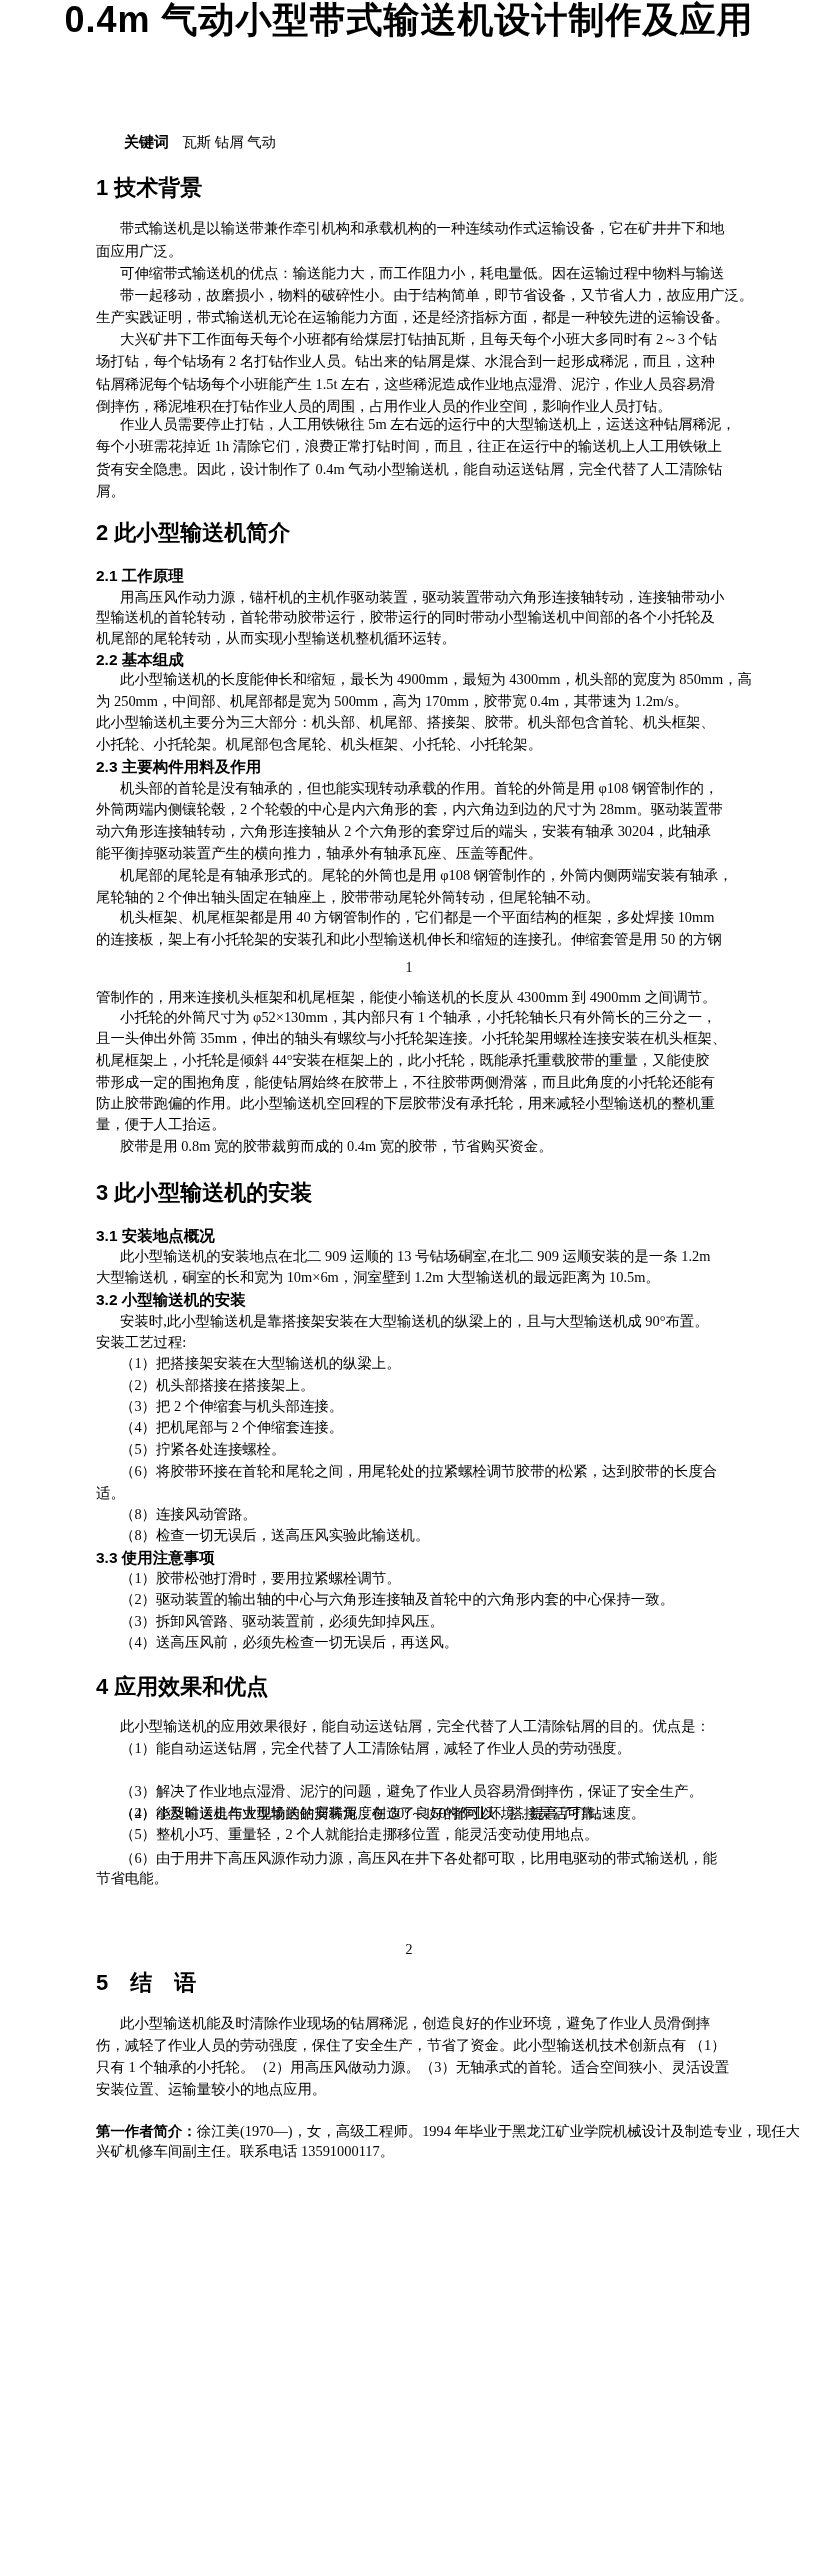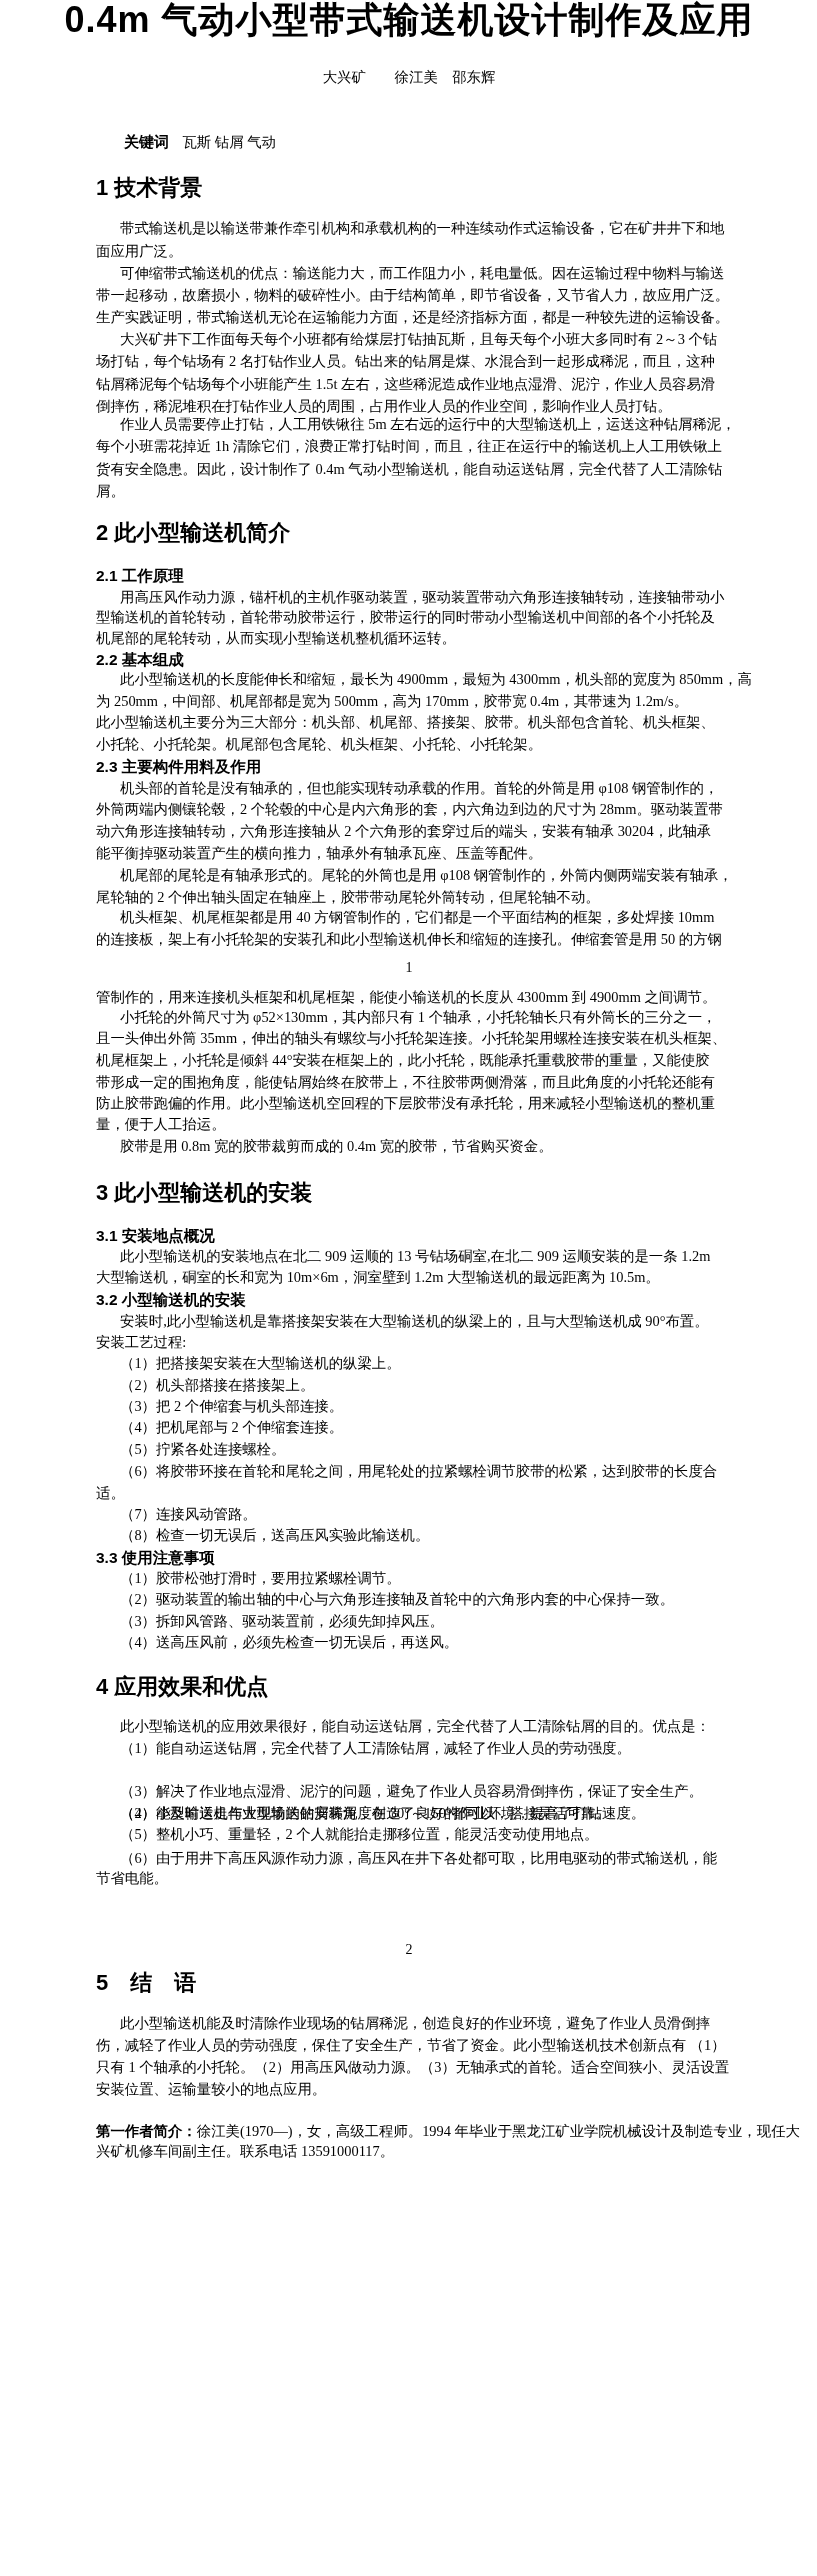--- a/index.html
+++ b/index.html
@@ -78,33 +78,32 @@
     line-height:17.5px;
   }
 </style>
 </head>
 <body>
 
 <div class="page">
 
   <div class="doc-title">0.4m 气动小型带式输送机设计制作及应用</div>
 
-  <div class="authors">大兴矿　　徐江美　邵东辉</div>
 
 
   <div class="meta meta-keywords">
     <span class="lbl">关键词</span><span>瓦斯  钻屑  气动</span>
   </div>
 
   <div id="doc-blocks">
       <div class="blk h1" style="top: 176px;">1 技术背景</div>
       <div class="blk p indent" style="top: 219px;">带式输送机是以输送带兼作牵引机构和承载机构的一种连续动作式运输设备，它在矿井井下和地</div>
       <div class="blk p" style="top: 242px;">面应用广泛。</div>
       <div class="blk p indent" style="top: 264px;">可伸缩带式输送机的优点：输送能力大，而工作阻力小，耗电量低。因在运输过程中物料与输送</div>
-      <div class="blk p" style="top: 286px;">带一起移动，故磨损小，物料的破碎性小。由于结构简单，即节省设备，又节省人力，故应用广泛。</div>
+      <div class="blk p" style="top: 286px; margin-left: 24px;">带一起移动，故磨损小，物料的破碎性小。由于结构简单，即节省设备，又节省人力，故应用广泛。</div>
       <div class="blk p" style="top: 308px;">生产实践证明，带式输送机无论在运输能力方面，还是经济指标方面，都是一种较先进的运输设备。</div>
       <div class="blk p indent" style="top: 330px;">大兴矿井下工作面每天每个小班都有给煤层打钻抽瓦斯，且每天每个小班大多同时有 2～3 个钻</div>
       <div class="blk p" style="top: 352px;">场打钻，每个钻场有 2 名打钻作业人员。钻出来的钻屑是煤、水混合到一起形成稀泥，而且，这种</div>
       <div class="blk p" style="top: 375px;">钻屑稀泥每个钻场每个小班能产生 1.5t 左右，这些稀泥造成作业地点湿滑、泥泞，作业人员容易滑</div>
       <div class="blk p" style="top: 397px;">倒摔伤，稀泥堆积在打钻作业人员的周围，占用作业人员的作业空间，影响作业人员打钻。</div>
       <div class="blk p indent" style="top: 415px;">作业人员需要停止打钻，人工用铁锹往 5m 左右远的运行中的大型输送机上，运送这种钻屑稀泥，</div>
       <div class="blk p" style="top: 437px;">每个小班需花掉近 1h 清除它们，浪费正常打钻时间，而且，往正在运行中的输送机上人工用铁锹上</div>
       <div class="blk p" style="top: 460px;">货有安全隐患。因此，设计制作了 0.4m 气动小型输送机，能自动运送钻屑，完全代替了人工清除钻</div>
       <div class="blk p" style="top: 482px;">屑。</div>
       <div class="blk h1" style="top: 521px;">2 此小型输送机简介</div>
@@ -141,21 +140,21 @@
       <div class="blk h2" style="top: 1290px;">3.2 小型输送机的安装</div>
       <div class="blk p indent" style="top: 1312px;">安装时,此小型输送机是靠搭接架安装在大型输送机的纵梁上的，且与大型输送机成 90°布置。</div>
       <div class="blk p" style="top: 1333px;">安装工艺过程:</div>
       <div class="blk p indent" style="top: 1354px;">（1）把搭接架安装在大型输送机的纵梁上。</div>
       <div class="blk p indent" style="top: 1376px;">（2）机头部搭接在搭接架上。</div>
       <div class="blk p indent" style="top: 1397px;">（3）把 2 个伸缩套与机头部连接。</div>
       <div class="blk p indent" style="top: 1418px;">（4）把机尾部与 2 个伸缩套连接。</div>
       <div class="blk p indent" style="top: 1440px;">（5）拧紧各处连接螺栓。</div>
       <div class="blk p indent" style="top: 1462px;">（6）将胶带环接在首轮和尾轮之间，用尾轮处的拉紧螺栓调节胶带的松紧，达到胶带的长度合</div>
       <div class="blk p" style="top: 1484px;">适。</div>
-      <div class="blk p indent" style="top: 1505px;">（7）连接风动管路。</div>
+      <div class="blk p indent" style="top: 1505px;">（8）连接风动管路。</div>
       <div class="blk p indent" style="top: 1526px;">（8）检查一切无误后，送高压风实验此输送机。</div>
       <div class="blk h2" style="top: 1548px;">3.3 使用注意事项</div>
       <div class="blk p indent" style="top: 1569px;">（1）胶带松弛打滑时，要用拉紧螺栓调节。</div>
       <div class="blk p indent" style="top: 1590px;">（2）驱动装置的输出轴的中心与六角形连接轴及首轮中的六角形内套的中心保持一致。</div>
       <div class="blk p indent" style="top: 1612px;">（3）拆卸风管路、驱动装置前，必须先卸掉风压。</div>
       <div class="blk p indent" style="top: 1633px;">（4）送高压风前，必须先检查一切无误后，再送风。</div>
       <div class="blk h1" style="top: 1675px;">4 应用效果和优点</div>
       <div class="blk p indent" style="top: 1717px;">此小型输送机的应用效果很好，能自动运送钻屑，完全代替了人工清除钻屑的目的。优点是：</div>
       <div class="blk p indent" style="top: 1739px;">（1）能自动运送钻屑，完全代替了人工清除钻屑，减轻了作业人员的劳动强度。</div>
       <div class="blk p indent" style="top: 1804px;">（2）能及时运走作业现场的钻屑稀泥，创造了良好的作业环境，提高了打钻速度。</div>

